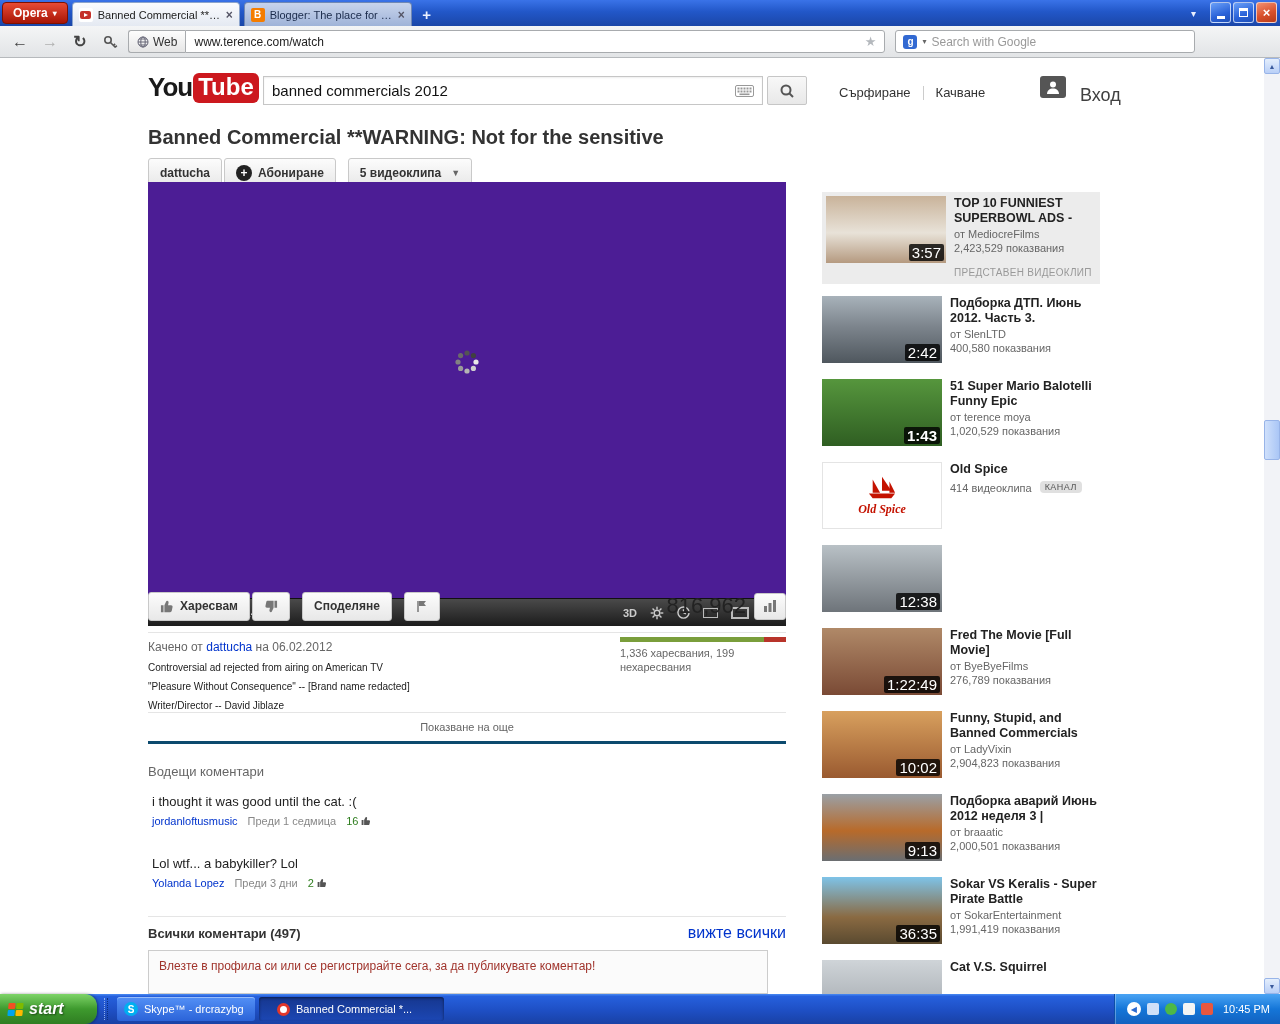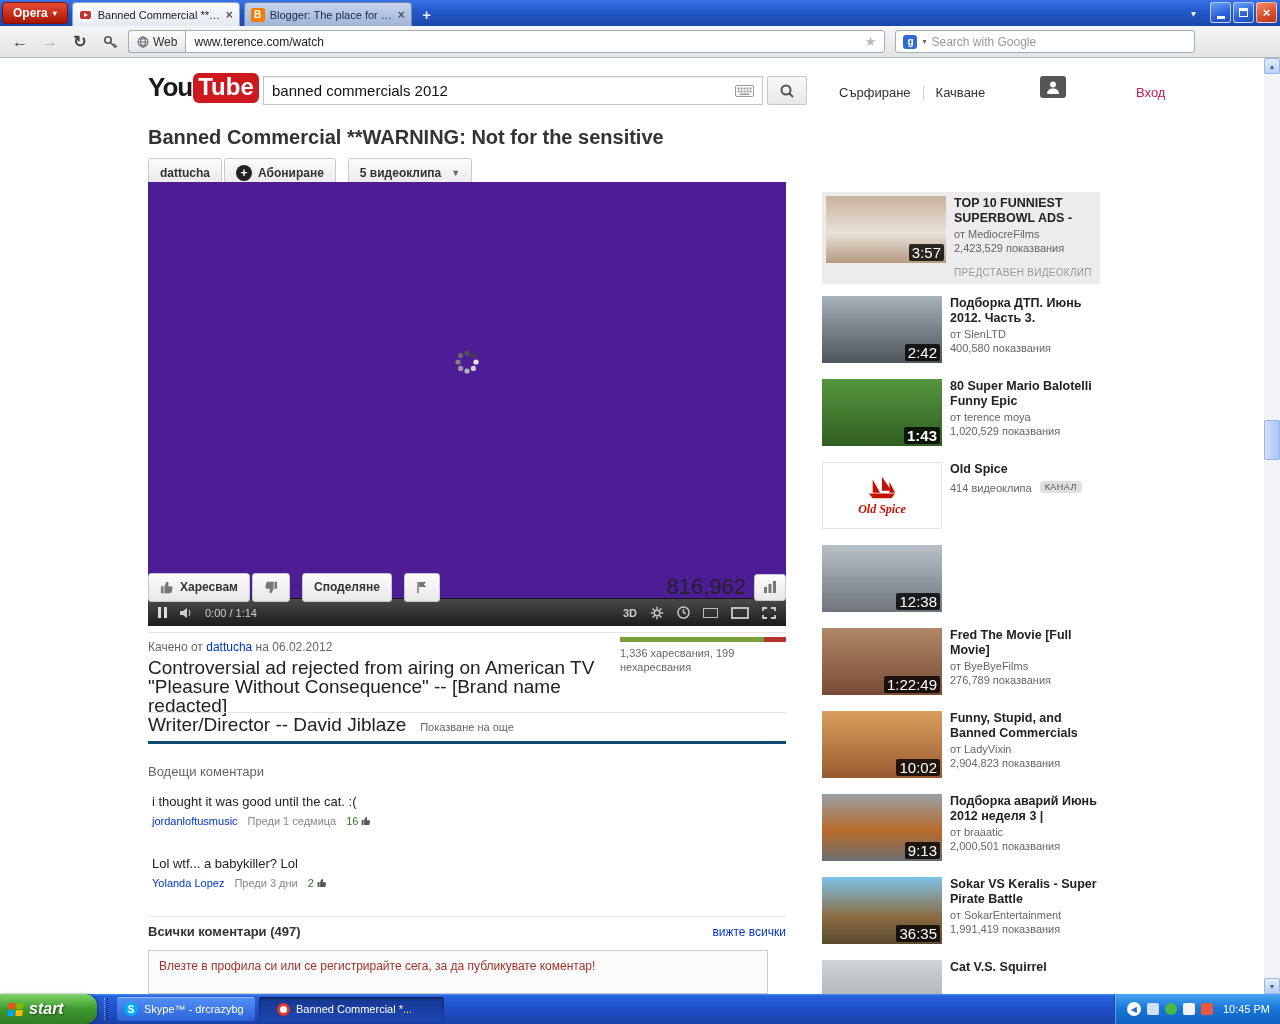--- a/index.html
+++ b/index.html
@@ -70,21 +70,21 @@
   .vsearch .q { flex:1; font-size:15px; color:#111; }
   .search-btn { position:absolute; left:767px; top:18px; width:40px; height:29px;
     border:1px solid #c6c6c6; border-radius:2px; background:linear-gradient(#f8f8f8,#e8e8e8);
     display:flex; align-items:center; justify-content:center; }
 
   .topnav { position:absolute; left:827px; top:27px; display:flex; align-items:center; font-size:13px; color:#333; }
   .topnav .lnk { padding:0 12px; }
   .topnav .sep { width:1px; height:14px; background:#ccc; }
   .avatar-box { position:absolute; left:1040px; top:18px; width:26px; height:22px; background:#555;
     border-radius:3px; display:flex; align-items:center; justify-content:center; }
-  .signin { position:absolute; left:1136px; top:27px; font-size:13px; color:#be185d; }
+  .signin { position:absolute; left:1080px; top:27px; font-size:18px; color:#404040; }
 
   .vtitle { position:absolute; left:148px; top:68px; width:660px; font-size:20px; font-weight:bold; color:#333; }
 
   .uploader-row { position:absolute; left:148px; top:100px; display:flex; align-items:center; }
   .ybtn { height:29px; border:1px solid #c9c9c9; border-radius:3px; background:linear-gradient(#fcfcfc,#e8e8e8);
     padding:0 11px; font-size:12px; font-weight:bold; color:#333; display:flex; align-items:center; gap:6px; }
   .plus-circle { width:16px; height:16px; border-radius:50%; background:#222; color:#fff; font-size:12px;
     display:flex; align-items:center; justify-content:center; }
   .mr2 { margin-right:2px; } .mr12 { margin-right:12px; }
   .car-dn { font-size:9px; color:#666; margin-left:4px; }
@@ -98,47 +98,47 @@
   .progress-notch { position:absolute; left:0; bottom:28px; width:12px; height:3px; background:#c00; }
   .ic-pause { display:flex; gap:3px; }
   .ic-pause i { display:block; width:3px; height:11px; background:#ddd; }
   .ptime { font-size:11px; color:#ccc; }
   .pright { margin-left:auto; display:flex; align-items:center; gap:13px; color:#ccc; }
   .p3d { font-size:11px; font-weight:bold; color:#ccc; }
   .rect-sm { width:15px; height:10px; border:1px solid #bbb; }
   .rect-lg { width:18px; height:12px; border:2px solid #bbb; }
 
   
-  .actions-row { position:absolute; left:148px; top:514px; width:638px; height:30px; display:flex; align-items:center; }
+  .actions-row { position:absolute; left:148px; top:533px; width:638px; height:30px; display:flex; align-items:center; }
   .views-big { margin-left:auto; font-size:22px; color:#222; margin-right:8px; }
   .stats-btn { width:32px; height:27px; border:1px solid #c9c9c9; border-radius:3px;
     background:linear-gradient(#fcfcfc,#e8e8e8); display:flex; align-items:center; justify-content:center; }
 
   .hr { position:absolute; left:148px; width:638px; border-top:1px solid #e5e5e5; }
   .uploaded { position:absolute; left:148px; top:582px; font-size:12px; color:#666; }
   .link { color:#0033cc; }
   .sentiment { position:absolute; left:620px; top:579px; width:166px; }
   .sent-bar { height:5px; display:flex; }
   .sent-bar .g { background:#7a9e3b; width:87%; }
   .sent-bar .r { background:#b8342a; width:13%; }
   .sent-text { margin-top:4px; font-size:11px; color:#666; line-height:14px; }
 
-  .description { position:absolute; left:148px; top:600px; width:480px; font-size:19px; color:#222; line-height:19px; }
+  .description { position:absolute; left:148px; top:600px; width:480px; font-size:10px; color:#222; line-height:19px; }
   .show-more { position:absolute; left:148px; top:654px; width:638px; text-align:center; font-size:11px; color:#666;
     padding:8px 0; border-top:1px solid #e5e5e5; border-bottom:3px solid #0c4a6e; }
 
   .tc-head { position:absolute; left:148px; top:706px; font-size:13px; color:#666; }
   .comment { position:absolute; left:152px; width:600px; }
   .c-text { font-size:13px; color:#222; }
   .c-meta { margin-top:6px; font-size:11px; color:#888; display:flex; align-items:center; gap:10px; }
   .c-author { color:#0033cc; }
   .c-votes { color:#2e7d1e; display:flex; align-items:center; gap:3px; }
   .all-row { position:absolute; left:148px; top:866px; width:638px; display:flex; align-items:center; }
   .all-head { font-size:13px; font-weight:bold; color:#333; }
-  .see-all { margin-left:auto; font-size:12px; color:#0033cc;text-align:center; }
+  .see-all { margin-left:auto; font-size:16px; color:#0033cc;text-align:center; }
   .signin-box { position:absolute; left:148px; top:892px; width:620px; height:44px; border:1px solid #ccc;
     background:#fbfbfb; padding:8px 10px; font-size:12px; color:#a0342c; }
 
   
   .sidebar { position:absolute; left:822px; top:134px; width:278px; height:802px; overflow:hidden; }
   .feat { background:#ececec; padding:4px; height:92px; position:relative; margin-bottom:12px; }
   .feat .thumb { position:absolute; left:4px; top:4px; }
   .feat-info { margin-left:128px; }
   .sb-title { font-size:12.5px; font-weight:bold; color:#222; line-height:15px; max-height:30px; overflow:hidden; }
   .sb-author, .sb-views { font-size:11px; color:#666; margin-top:2px; }
@@ -481,21 +481,21 @@
           <div class="sb-author">от SlenLTD</div>
           <div class="sb-views">400,580 показвания</div>
         </div>
       </div>
 
       <div class="vitem">
         <div class="thumb th1">
             <span class="dur">1:43</span>
           </div>
         <div class="sb-info">
-          <div class="sb-title">80 Super Mario Balotelli Funny Epic</div>
+          <div class="sb-title">51 Super Mario Balotelli Funny Epic</div>
           <div class="sb-author">от terence moya</div>
           <div class="sb-views">1,020,529 показвания</div>
         </div>
       </div>
 
       <div class="vitem">
         <div class="thumb th2">
           <svg width="40" height="28" viewBox="0 0 40 30">
               <g fill="#c41200">
                 <path d="M10 20 L10 6 L18 20 Z"></path>

